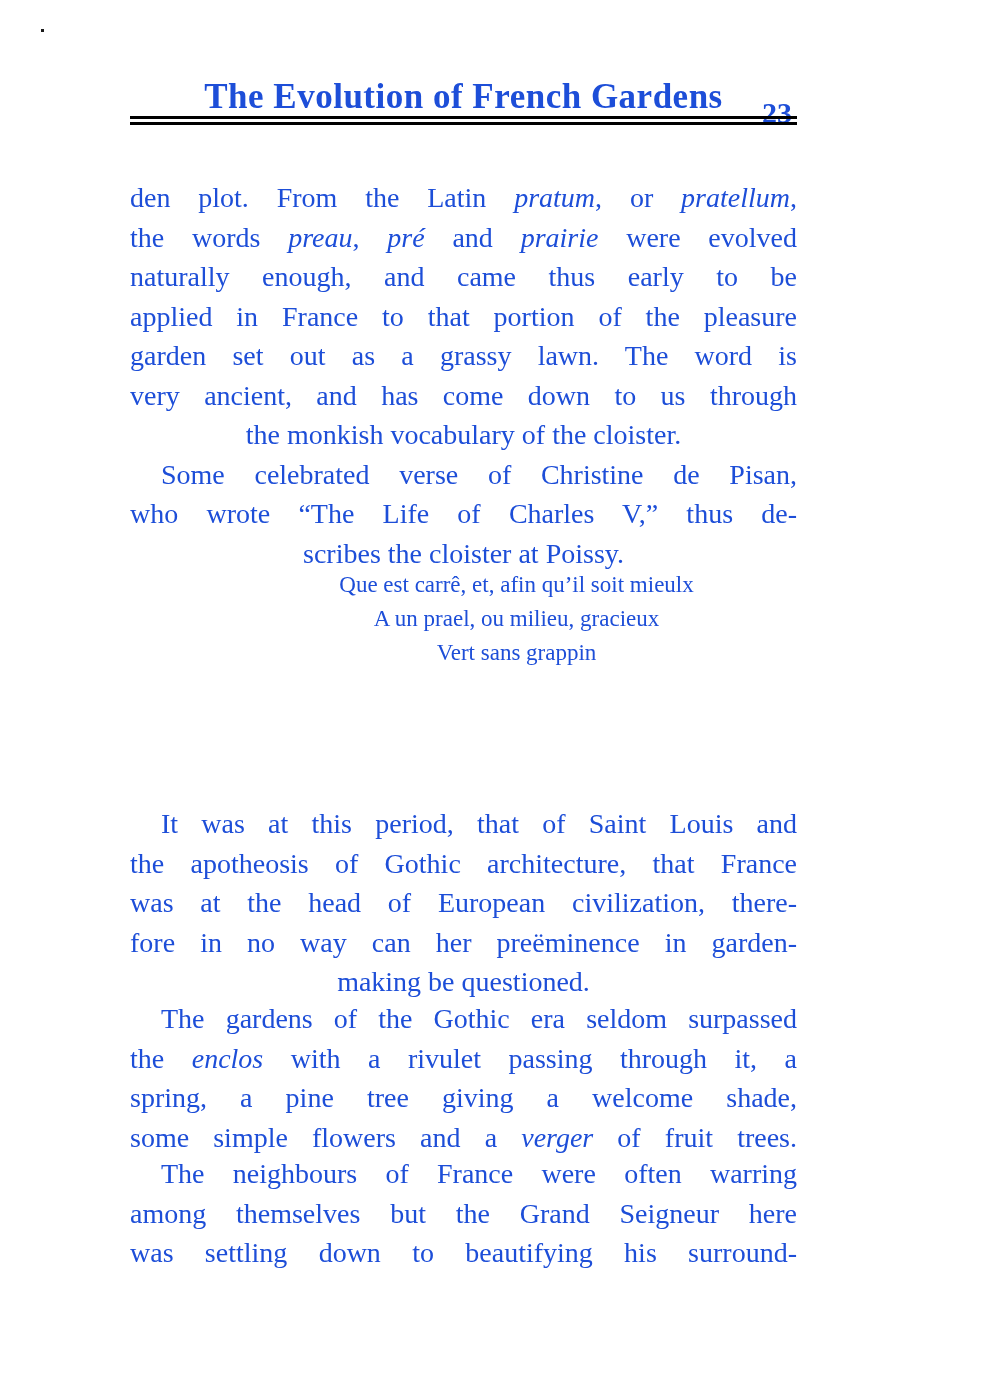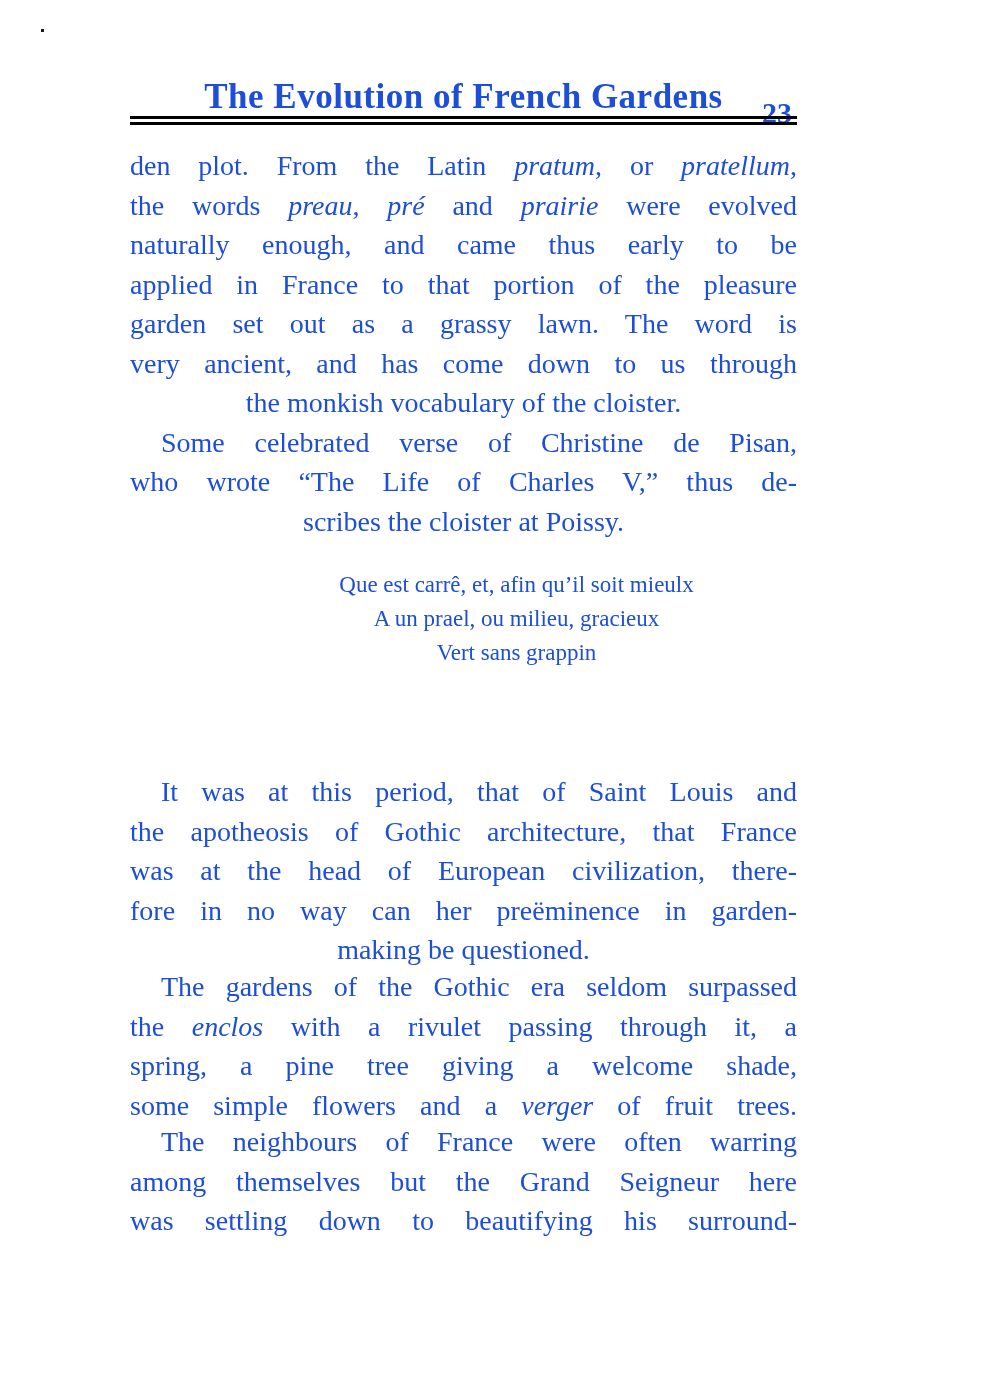--- a/index.html
+++ b/index.html
@@ -44,20 +44,21 @@
     box-sizing: border-box;
     border-top: 3px solid #000;
     border-bottom: 3px solid #000;
   }
   .blk {
     position: absolute;
     left: 130px;
     width: 667px;
     font-size: 28px;
     line-height: 39.5px;
+    margin-top: 32px;
   }
   .b1 { top: 146px; }
   .b3 { top: 772px; }
   .b4 { top: 967px; }
   .b5 { top: 1122px; }
   .verse {
     position: absolute;
     left: 225px; top: 568px;
     width: 560px;
     font-size: 23px;

